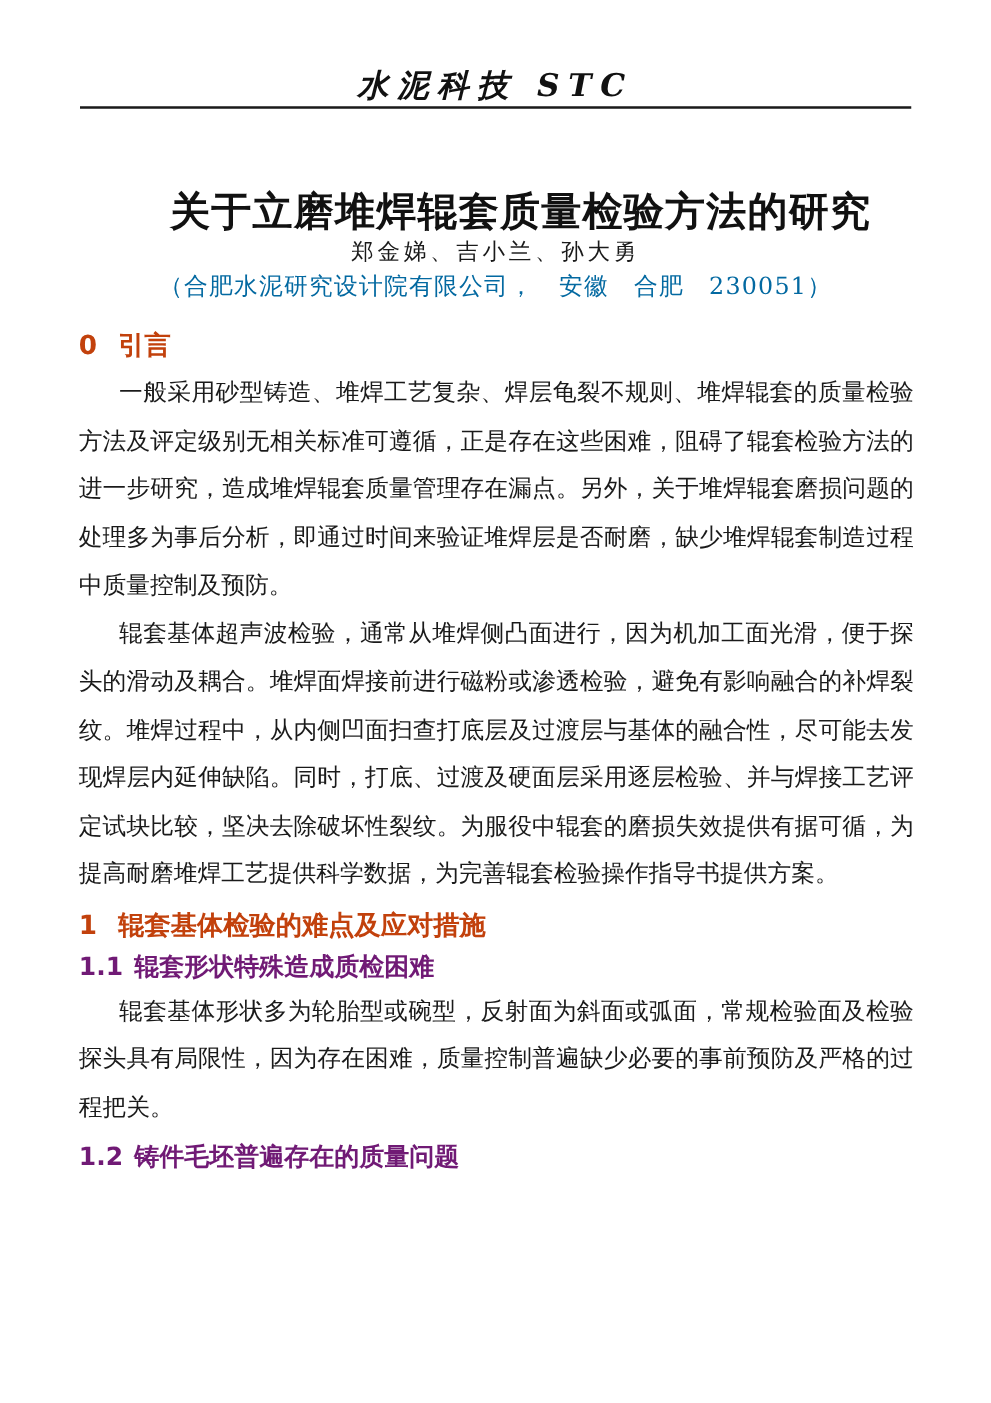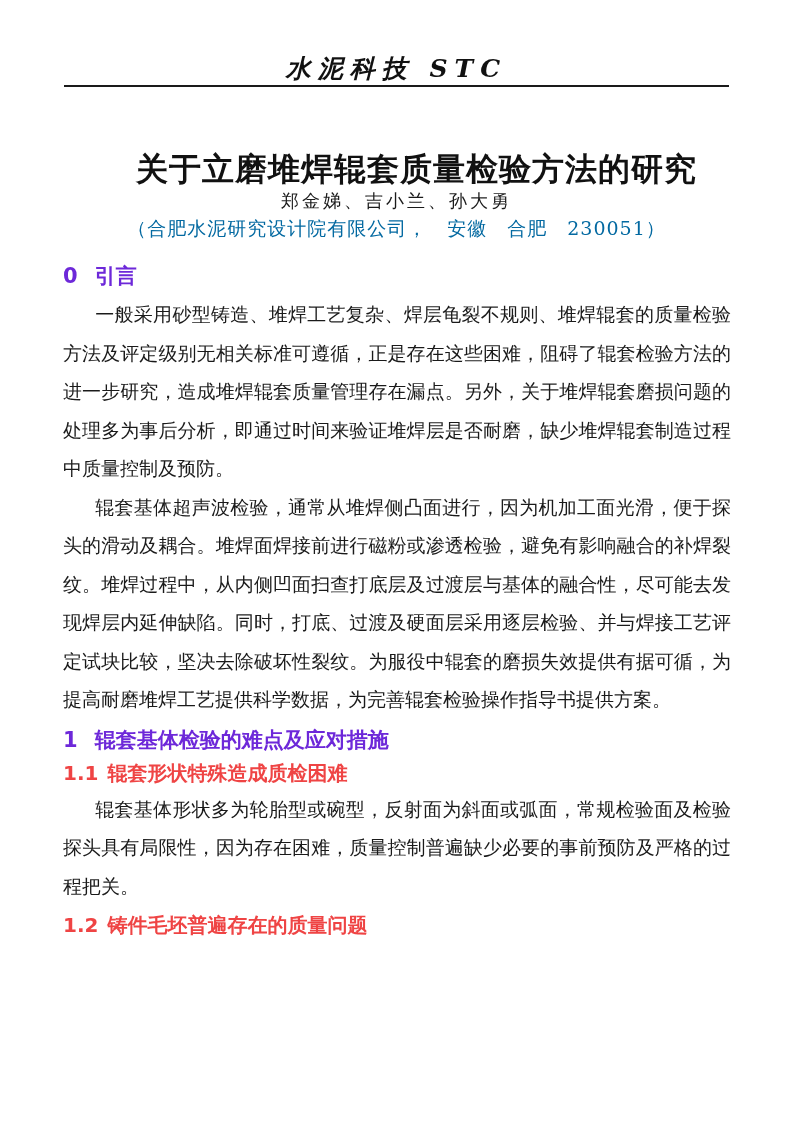--- a/index.html
+++ b/index.html
@@ -78,30 +78,30 @@
     top: 263px;
     left: 63px;
     width: 668px;
   }
   .sec-h1 {
     font-family: "DejaVu Sans", sans-serif;
     font-weight: 700;
     font-size: 21px;
     line-height: 26px;
     margin: 0 0 6px 0;
-    color: #6d28d9;
+    color: #c2410c;
   }
   .sec-h1 .sec-num { margin-right: 17px; }
   .sec-h2 {
     font-family: "DejaVu Sans", sans-serif;
     font-weight: 700;
     font-size: 20px;
     line-height: 26px;
     margin: 7px 0 4px 0;
-    color: #ef4444;
+    color: #701a75;
   }
   .sec-h2 .sec-num { margin-right: 9px; }
   .body-par {
     font-family: "DejaVu Serif", serif;
     font-size: 19px;
     line-height: 38.5px;
     text-align: justify;
     text-indent: 1.7em;
     margin: 0;
     color: #1a1a1a;

